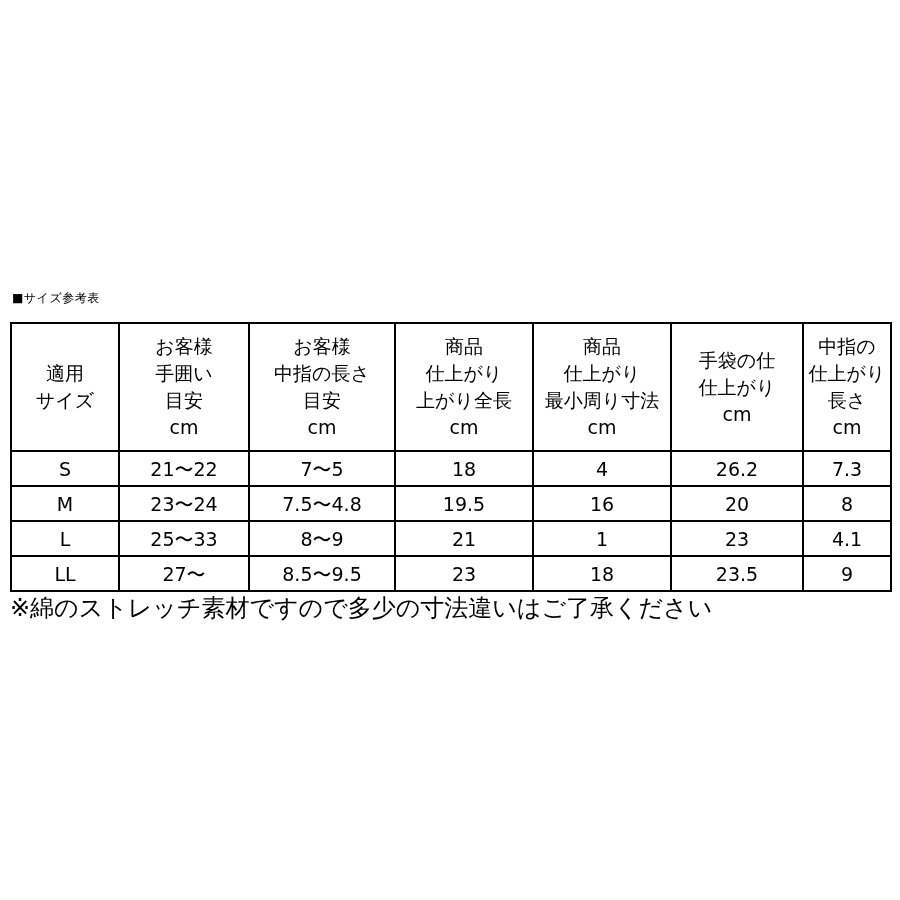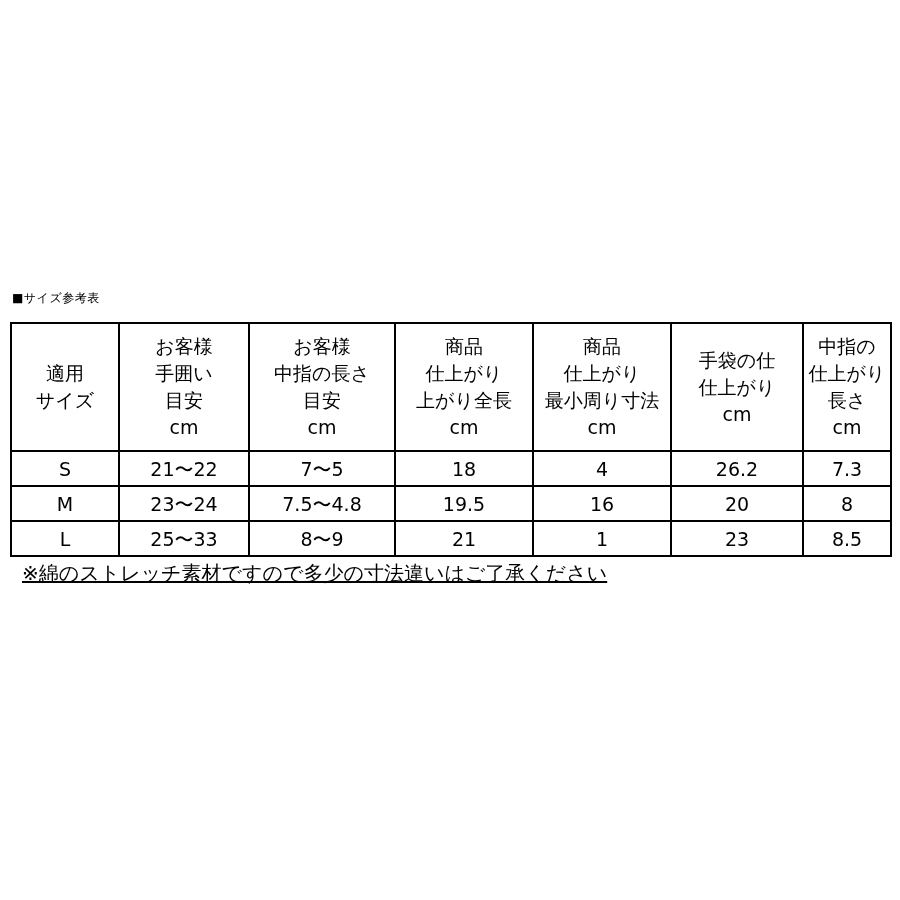--- a/index.html
+++ b/index.html
@@ -58,26 +58,25 @@
     align-items: center;
     justify-content: center;
     line-height: 27px;
     padding: 0 2px;
   }
   tbody td {
     height: 33px;
     font-size: 20px;
   }
   .note {
-    font-size: 20px;
+    font-size: 24px;
     line-height: 26px;
-    margin: 3px 0 0 12px;
+    margin: 3px 0 0 0;
     letter-spacing: 0px;
     white-space: nowrap;
-    text-decoration: underline;
   }
   
   col.c0 { width: 108px; }
   col.c1 { width: 130px; }
   col.c2 { width: 146px; }
   col.c3 { width: 138px; }
   col.c4 { width: 138px; }
   col.c5 { width: 132px; }
   col.c6 { width: 88px; }
 </style>
@@ -175,20 +174,29 @@
           <td>20</td>
           <td>8</td>
         </tr>
         <tr>
           <td>L</td>
           <td>25〜33</td>
           <td>8〜9</td>
           <td>21</td>
           <td>1</td>
           <td>23</td>
-          <td>8.5</td>
+          <td>4.1</td>
+        </tr>
+        <tr>
+          <td>LL</td>
+          <td>27〜</td>
+          <td>8.5〜9.5</td>
+          <td>23</td>
+          <td>18</td>
+          <td>23.5</td>
+          <td>9</td>
         </tr>
       </tbody>
     </table>
 
     <div class="note">※綿のストレッチ素材ですので多少の寸法違いはご了承ください</div>
   </div>
 </div>
 
 </body></html>

